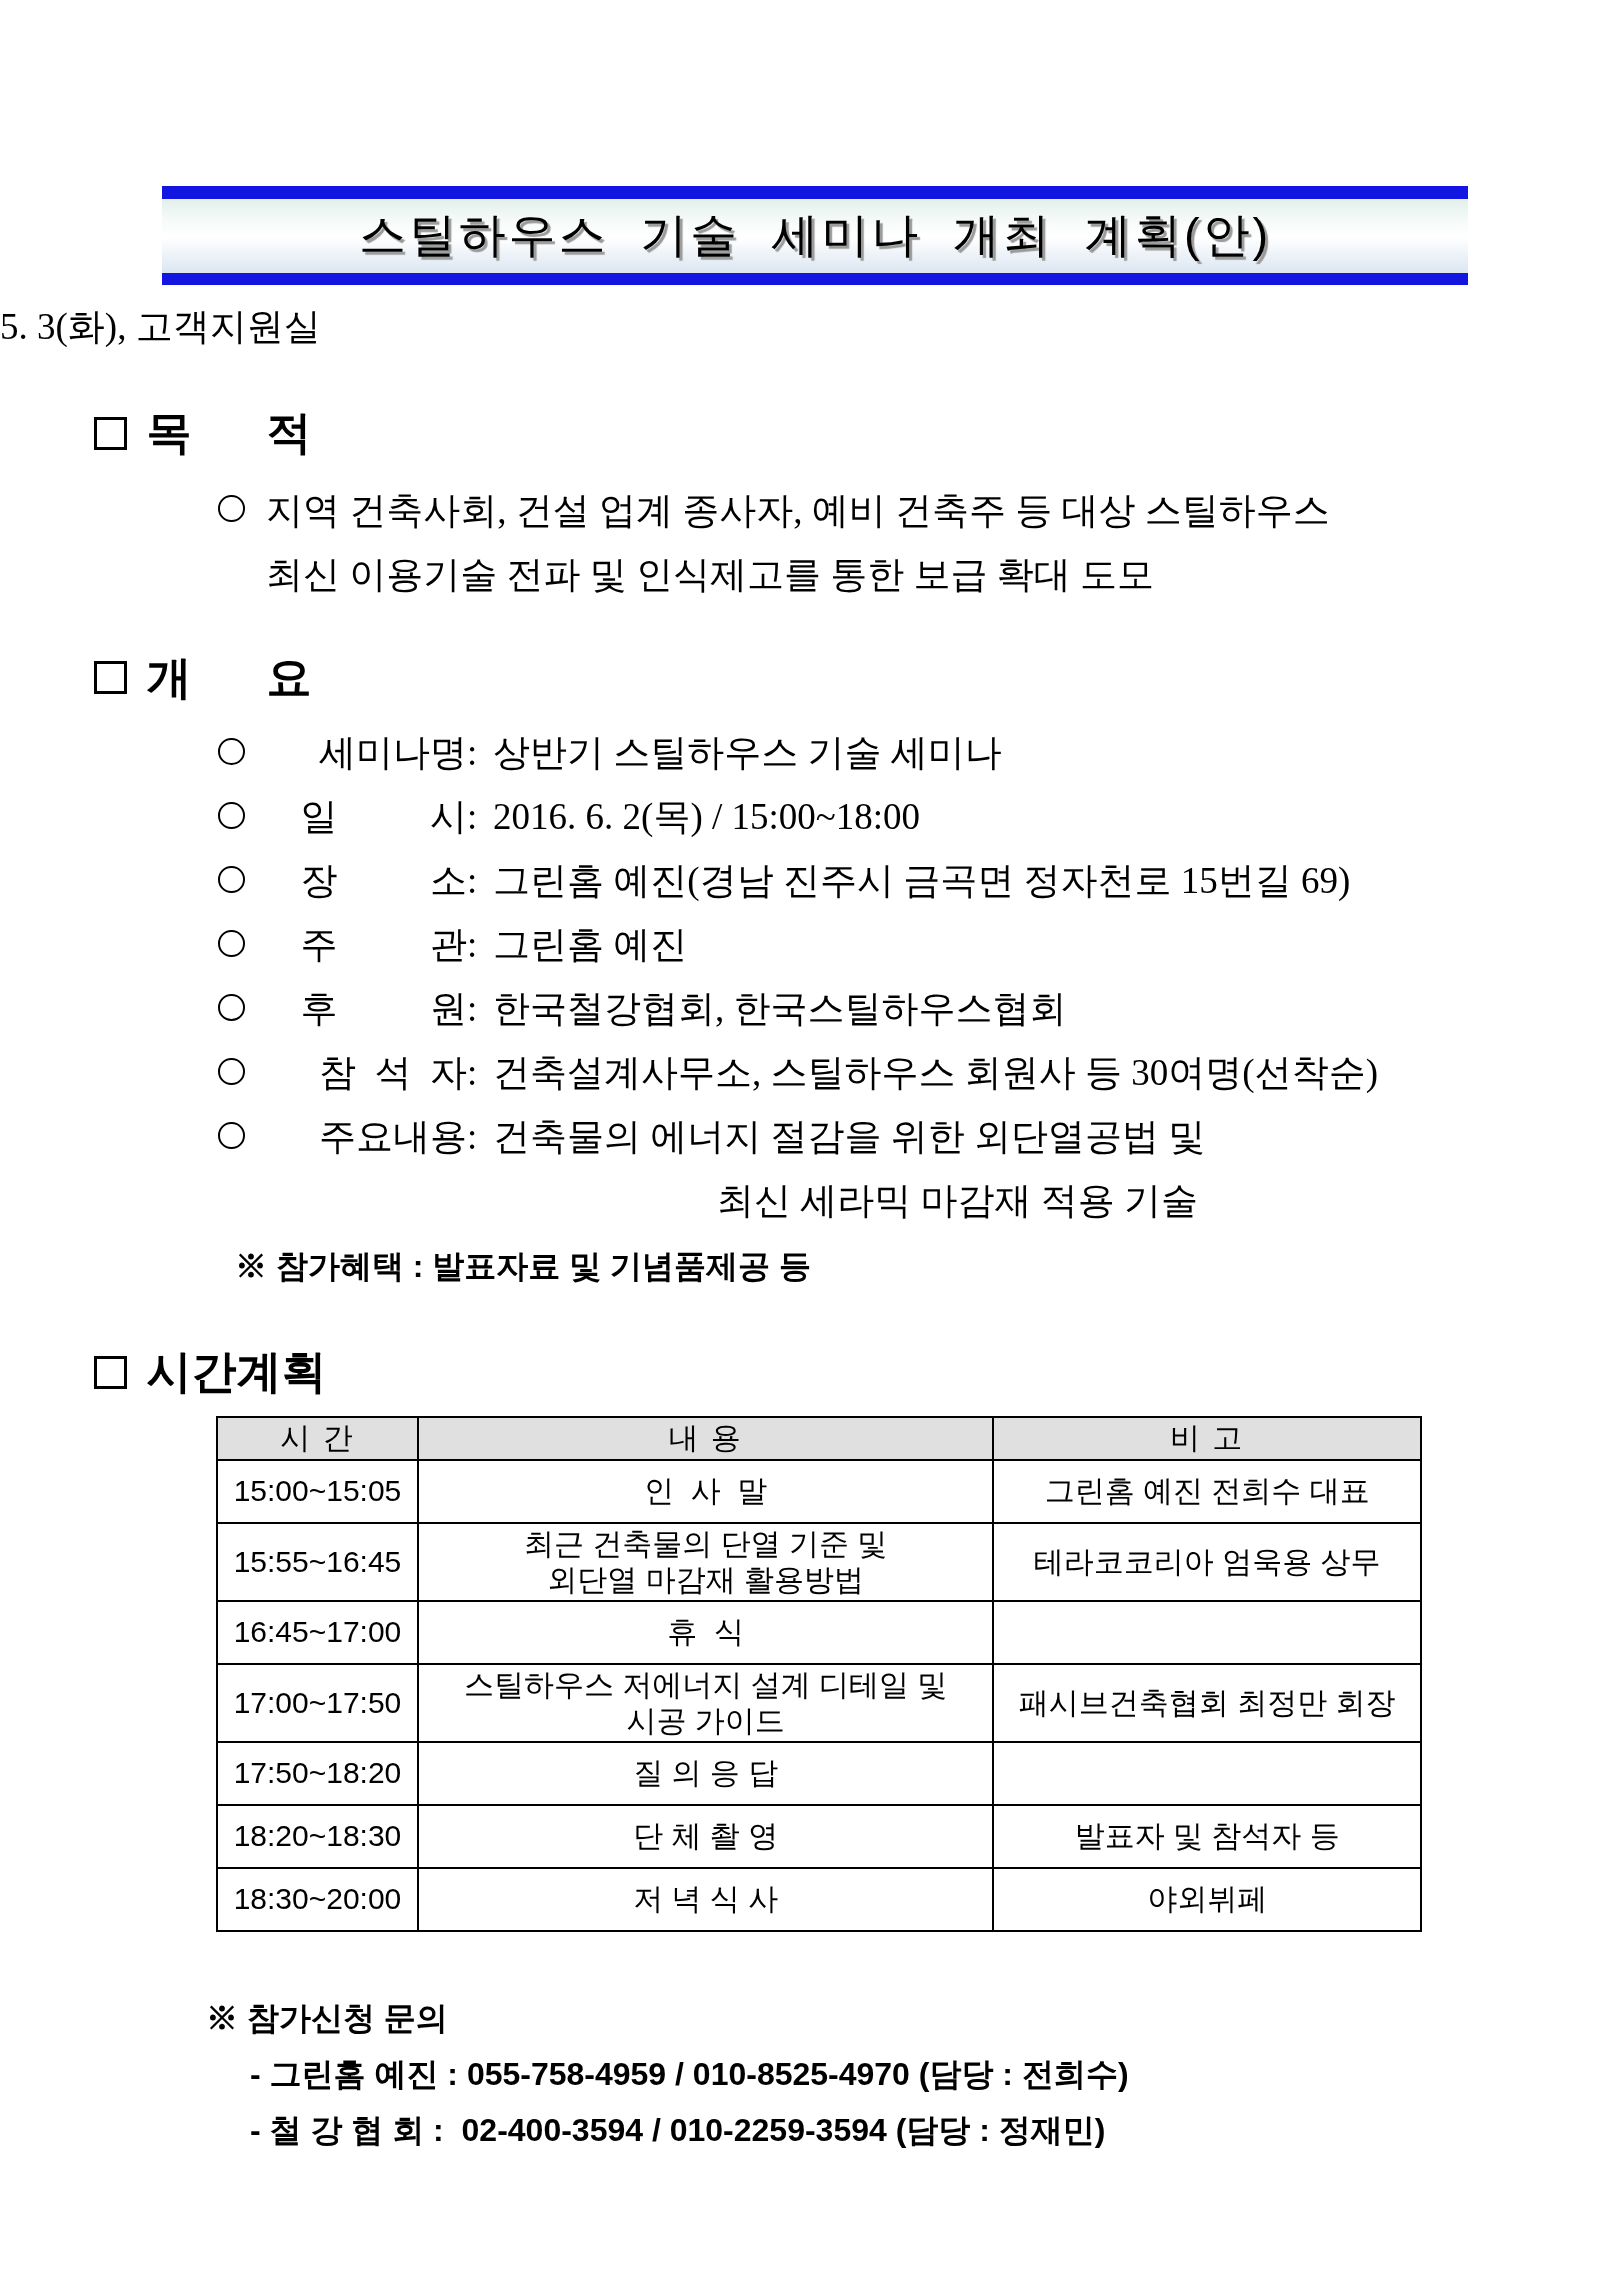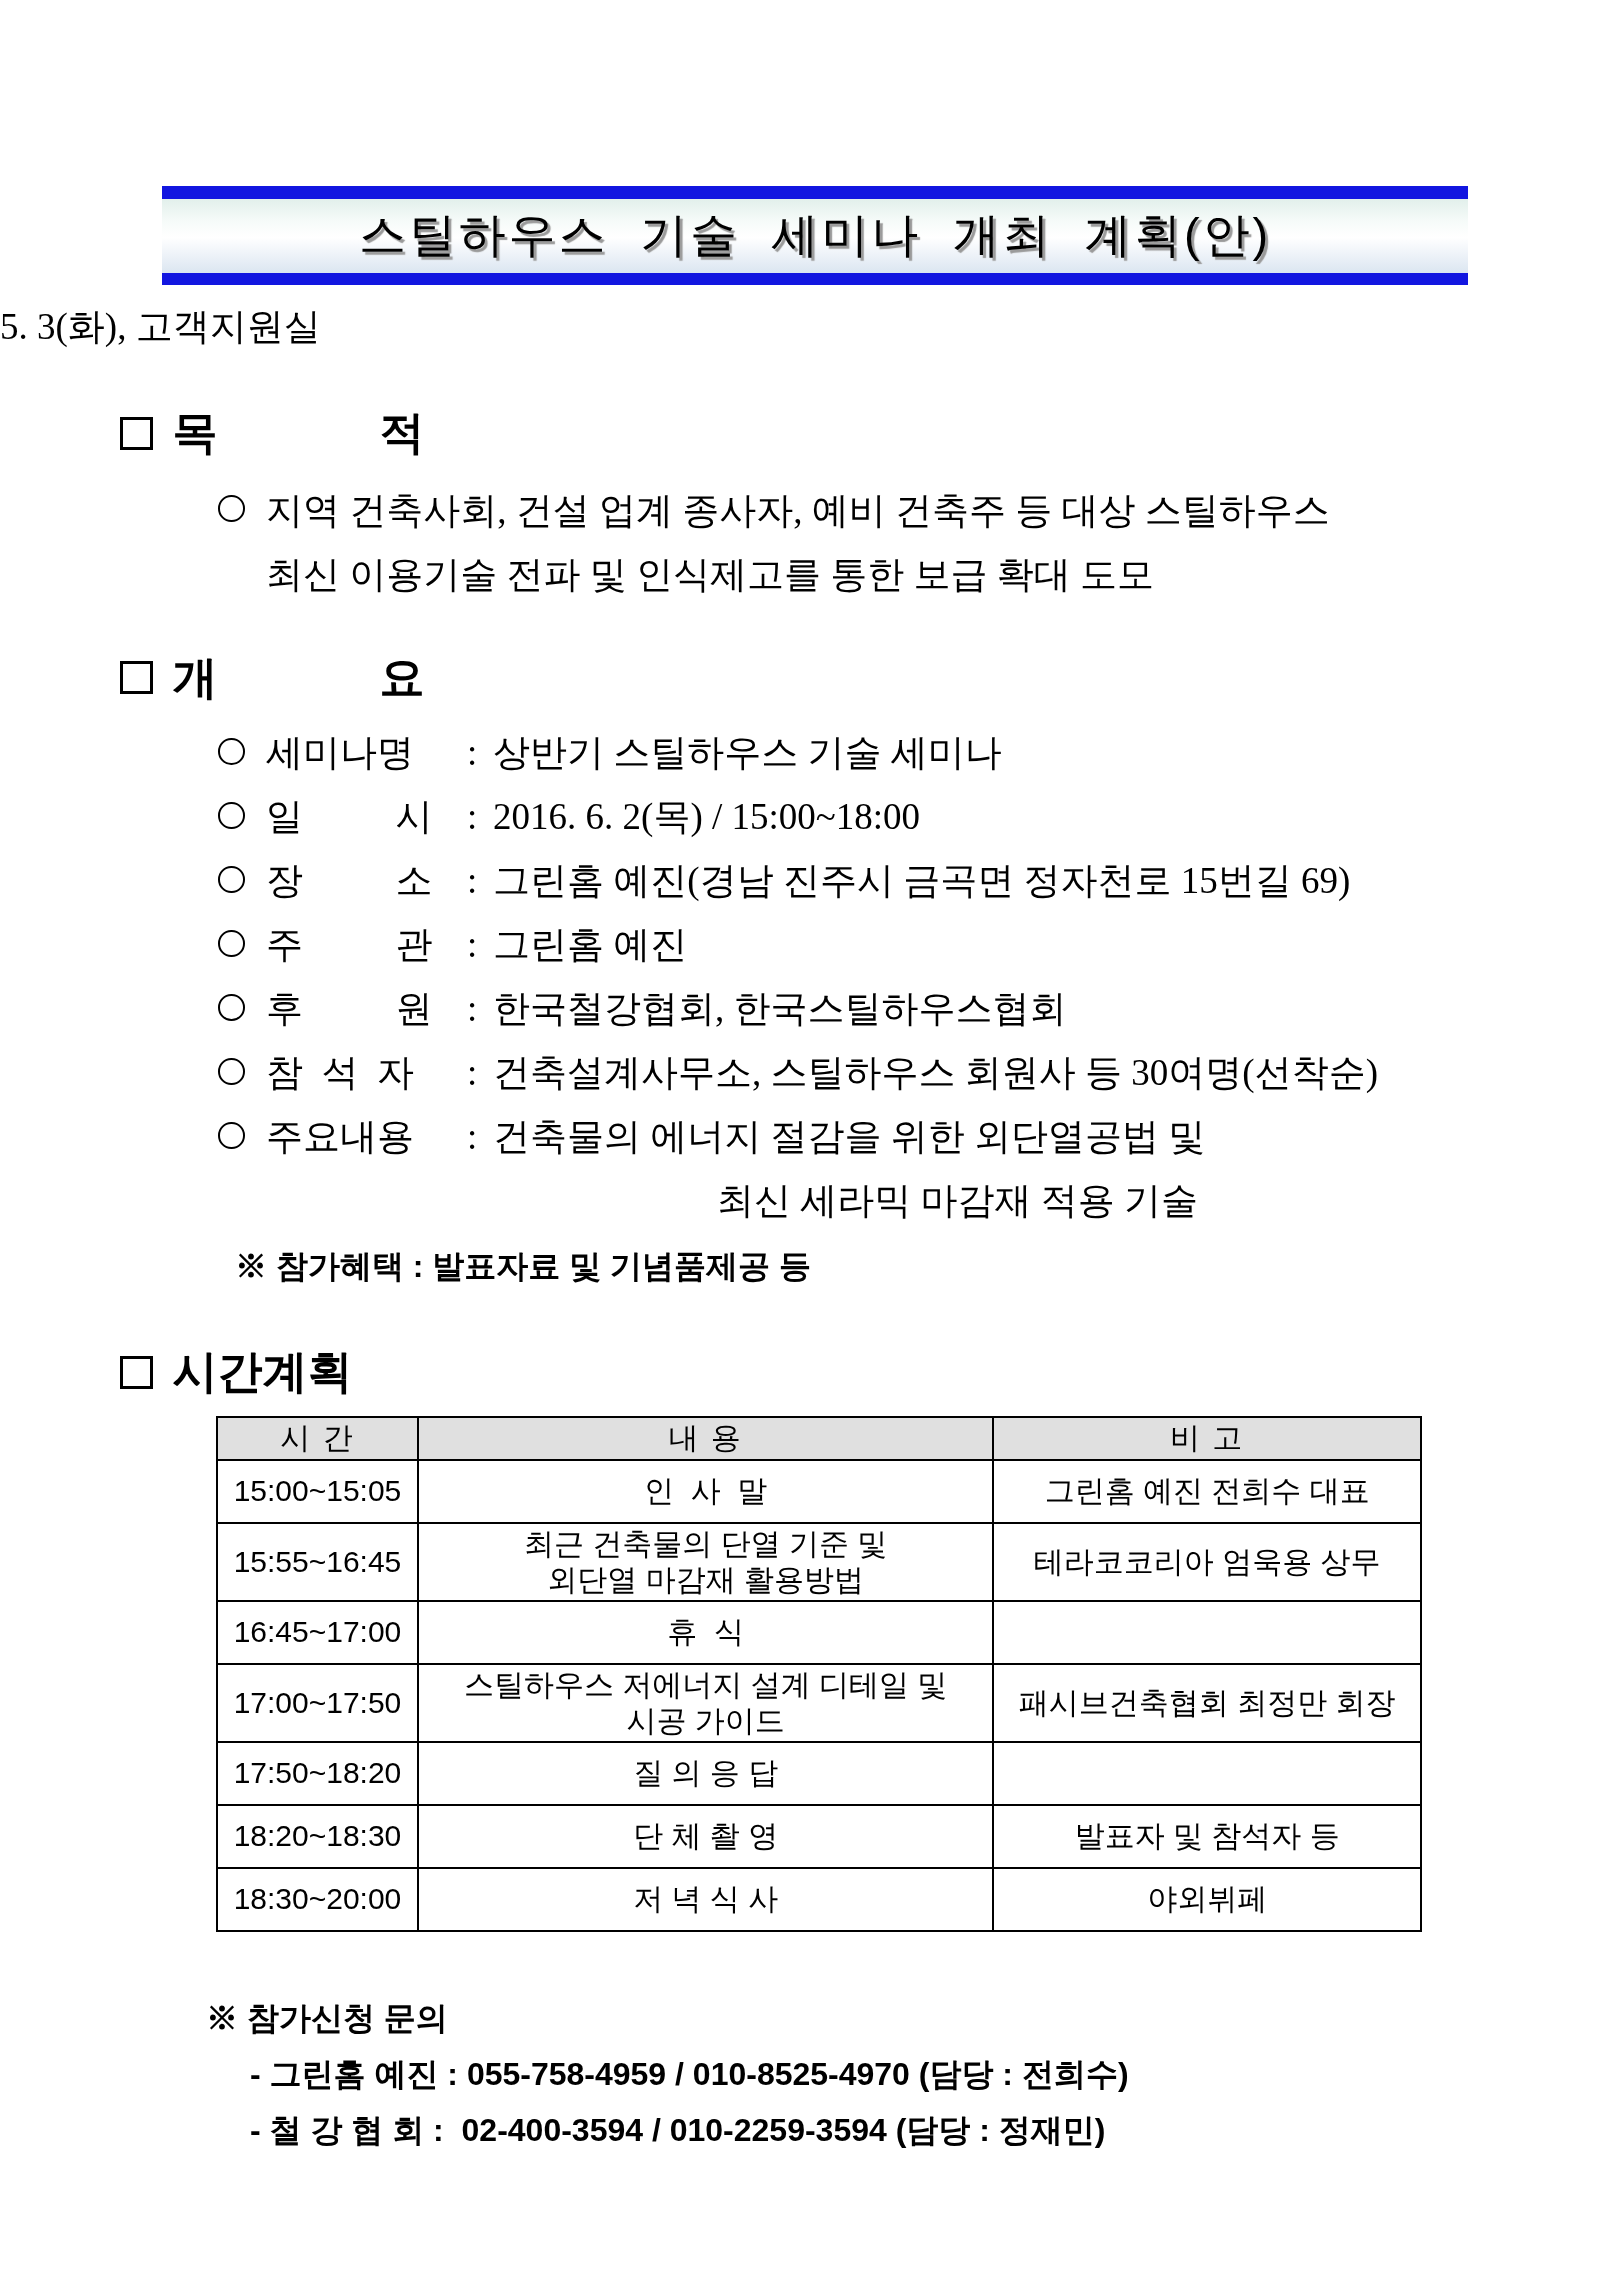--- a/index.html
+++ b/index.html
@@ -28,37 +28,37 @@
 
   
   .subtitle {
     margin-top:15.7px; padding-right:112px;
     font-size:37px; line-height:51px;
     white-space:pre;
   }
 
   
   .sec-heading {
-    display:flex; align-items:center; margin-left:120px;
-    font-family:Liberation Mono, monospace;
+    display:flex; align-items:center; margin-left:94px;
+    font-family:Liberation Sans, sans-serif;
     font-weight:bold; font-size:45px; white-space:pre;
   }
   .box-icon { width:33px; height:33px; border:3.9px solid #000; margin-right:19.6px; flex:none; }
   .circle-icon { width:26.5px; height:26.5px; border:2.9px solid #000; border-radius:50%; flex:none; }
 
   .purpose-heading { margin-top:51px; }
   .purpose-body { display:flex; margin:15.7px 0 0 218px; width:1274px; }
   .purpose-body .circle-icon { margin:16.7px 21.6px 0 0; }
   .purpose-text { font-size:37px; line-height:64px; white-space:pre-wrap; }
 
   .overview-heading { margin-top:41px; }
   .ov-list { margin:13.7px 0 0 218px; }
   .ov-item { display:flex; font-size:37px; line-height:64px; }
   .ov-item .circle-icon { margin:16.7px 21.6px 0 0; }
-  .ov-label { width:201px; flex:none; white-space:pre; }
+  .ov-label { width:201px; flex:none; white-space:pre;text-align:right; }
   .ov-sep { flex:none; margin-right:15.7px; }
   .ov-value { white-space:pre-wrap; }
   .ov-cont { margin-left:499px; font-size:37px; line-height:64px; white-space:pre; }
 
   .note-benefit {
     margin:11.8px 0 0 235px;
     font-family:"Liberation Sans", sans-serif;
     font-weight:bold; font-size:32px; white-space:pre;
   }
 

